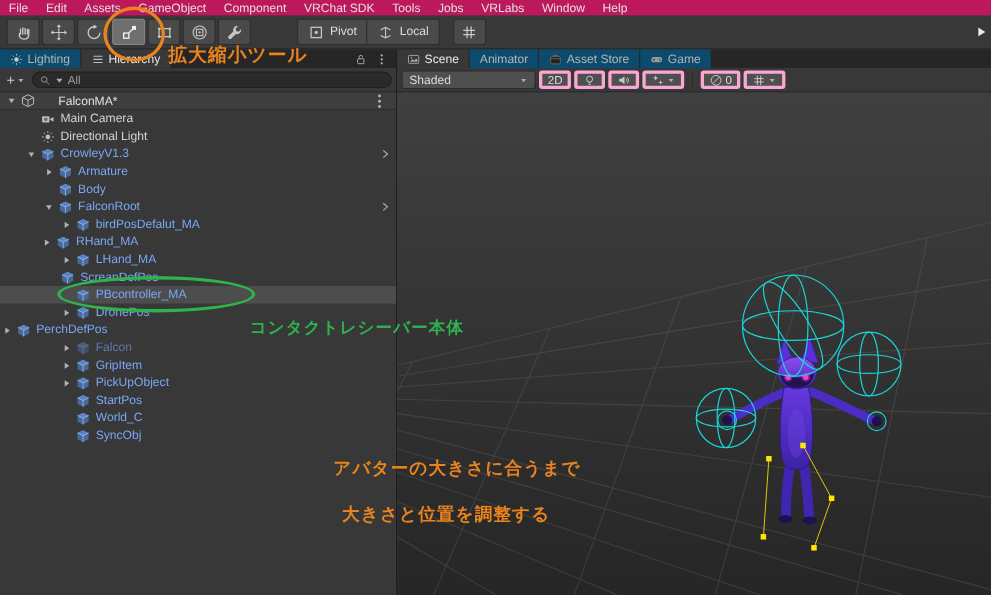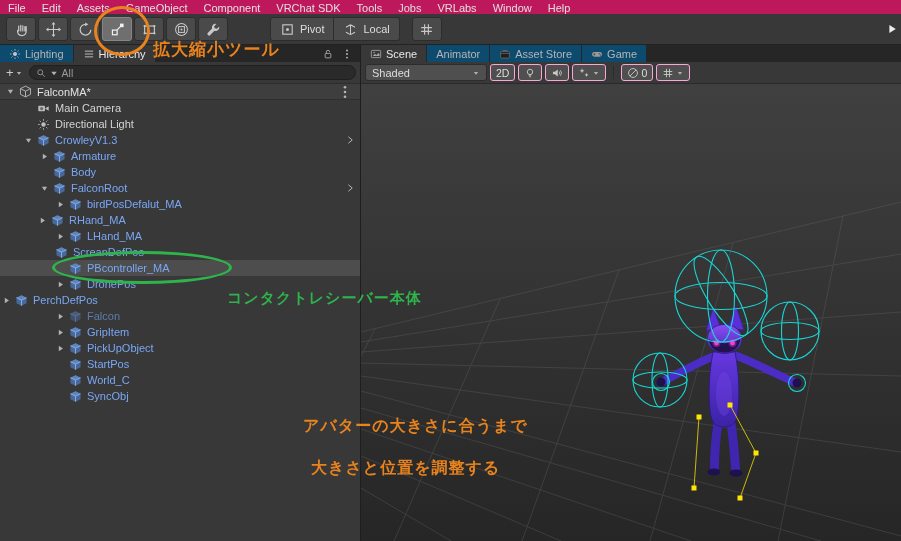--- a/index.html
+++ b/index.html
@@ -45,39 +45,39 @@
              border-bottom:1px solid #2d2d2d;background:#383838}
   .create-btn{font-size:13px;color:#ccc;display:flex;align-items:center;gap:1px;padding:0 2px}
   .searchbox{flex:1;height:15px;background:#2a2a2a;border:1px solid #1f1f1f;border-radius:8px;
              display:flex;align-items:center;padding:0 6px;gap:3px}
   .searchtext{font-size:10.5px;color:#9a9a9a}
 
   
   .tree{position:absolute;top:39px;left:0;right:0;bottom:0;overflow:hidden}
   .scene-row{height:16px;display:flex;align-items:center;background:#3e3e3e;
              border-bottom:1px solid #2f2f2f;padding-left:4px;color:#e2e2e2}
-  .scene-name{margin-left:3px}
+  .scene-name{margin-left:19px}
   .kebab{margin-left:auto;margin-right:7px;display:flex}
   .hrow{height:16px;display:flex;align-items:center;position:relative}
   .hrow.selected{background:#4d4d4d}
   .arrow{width:13px;display:flex;align-items:center;justify-content:center;flex:none}
   .hicon{width:17px;display:flex;align-items:center;justify-content:center;flex:none}
   .hicon.dim{opacity:.5}
   .hlabel{margin-left:3px;white-space:nowrap;color:#d4d4d4}
   .hlabel.blue{color:var(--prefab-blue,#7aa7f5)}
   .hlabel.disabled{color:#5e7bad}
   .chev{position:absolute;right:5px;top:3px;display:flex}
 
   
   .scene-toolbar{height:22px;display:flex;align-items:center;padding:0 4px;gap:3px;
                  border-bottom:1px solid #2a2a2a;background:#383838}
   .dropdown{width:122px;height:17px;background:#4f4f4f;border:1px solid #2c2c2c;border-radius:3px;
             display:flex;align-items:center;justify-content:space-between;padding:0 6px;
             font-size:11px;color:#ddd}
-  .sbtn{height:17px;background:#4f4f4f;border:1px solid #f9a8d4;border-radius:3px;
+  .sbtn{height:17px;background:#4f4f4f;border:3px solid #f9a8d4;border-radius:3px;
         display:flex;align-items:center;gap:2px;padding:0 5px;font-size:10.5px;color:#ddd}
   .vsep{width:1px;height:13px;background:#2b2b2b;margin:0 4px}
 
   .viewport{position:absolute;top:39px;left:0;right:0;bottom:0}
   .viewport svg{display:block;width:100%;height:100%}
 
   
   .ticon{display:flex}.ticon svg{width:15px;height:15px}
   .sicon{display:flex}.sicon svg{width:12px;height:12px}
   .hicon svg{width:13px;height:13px}

